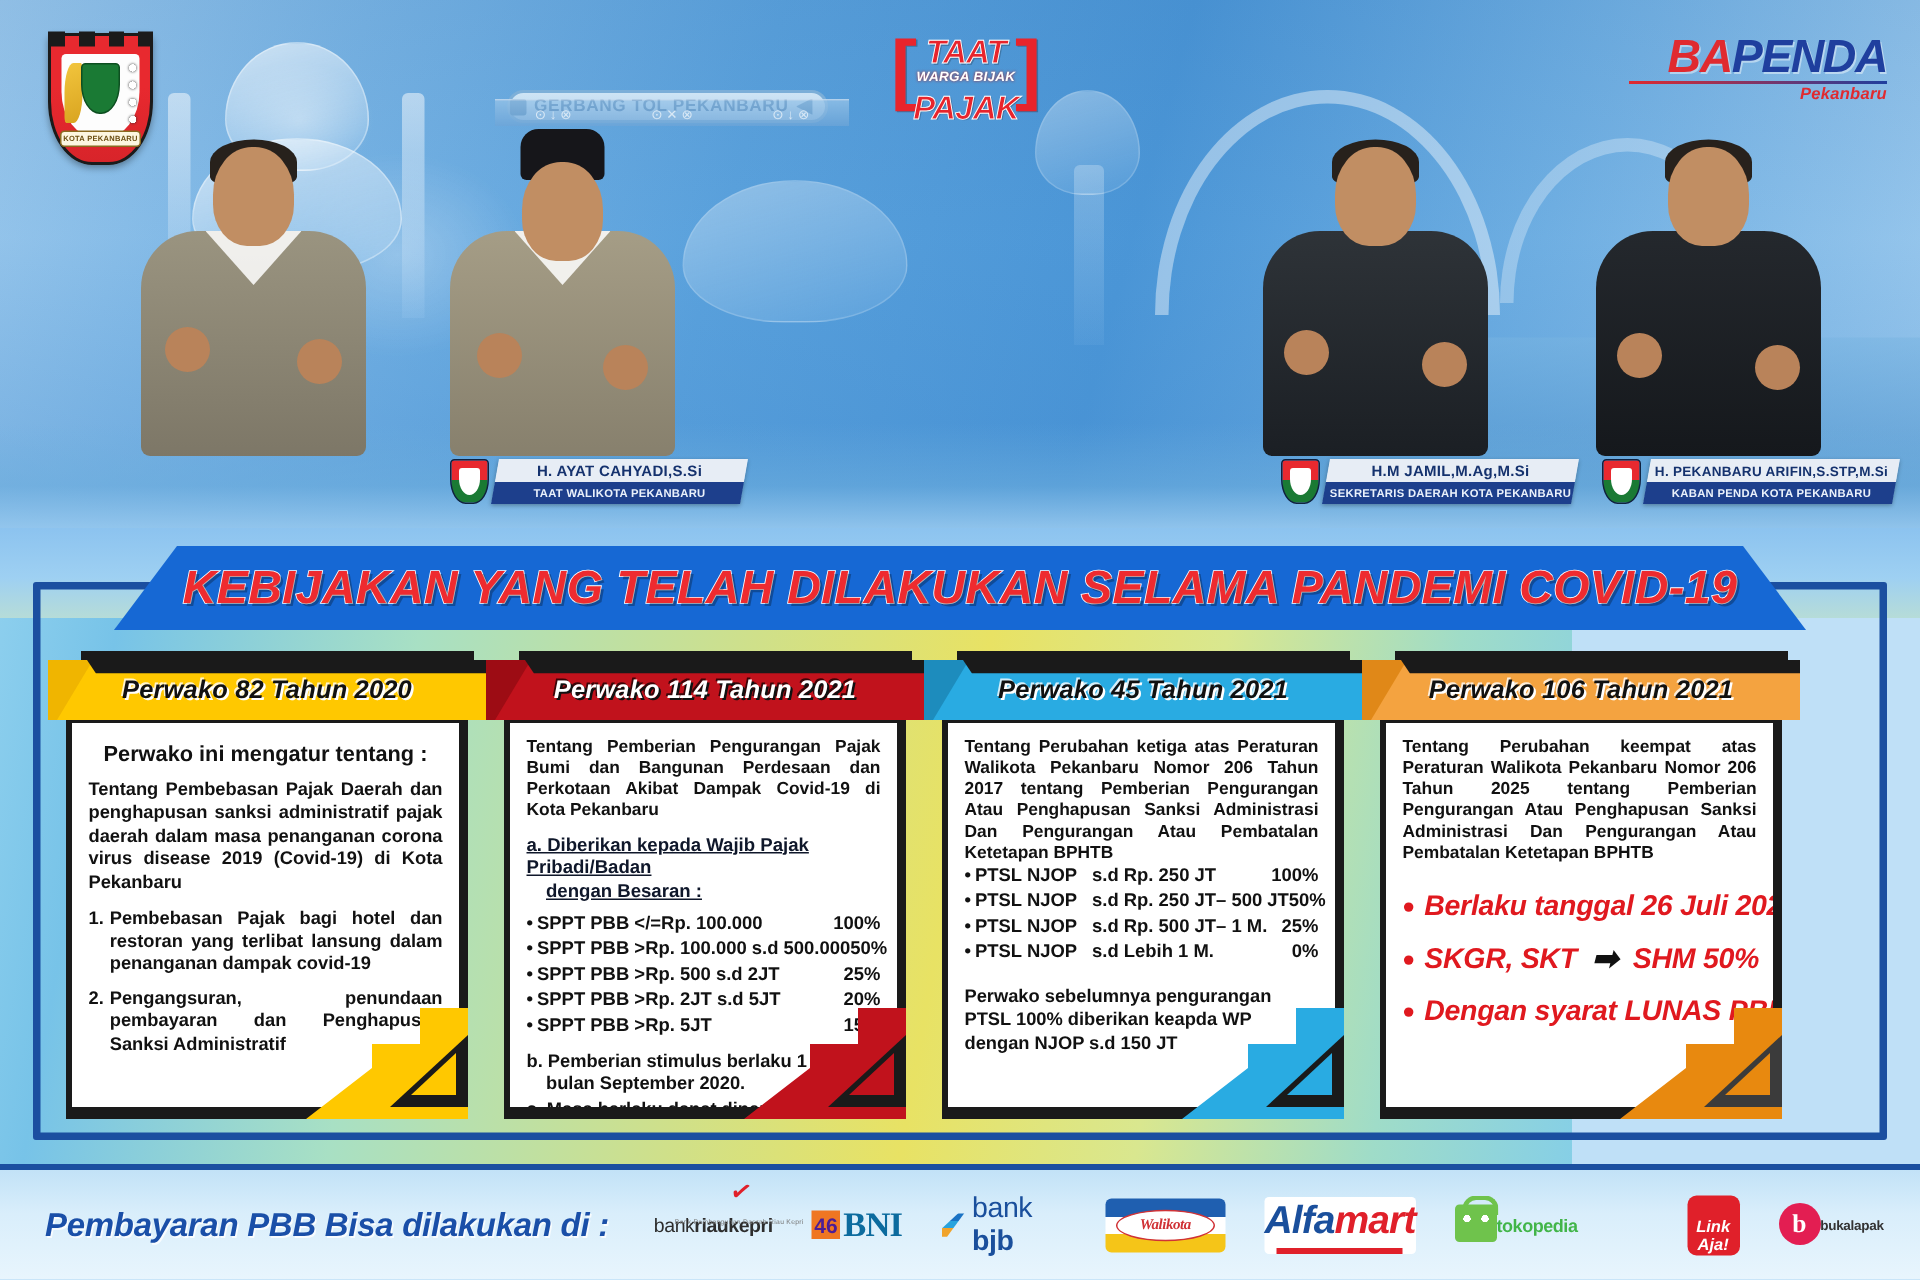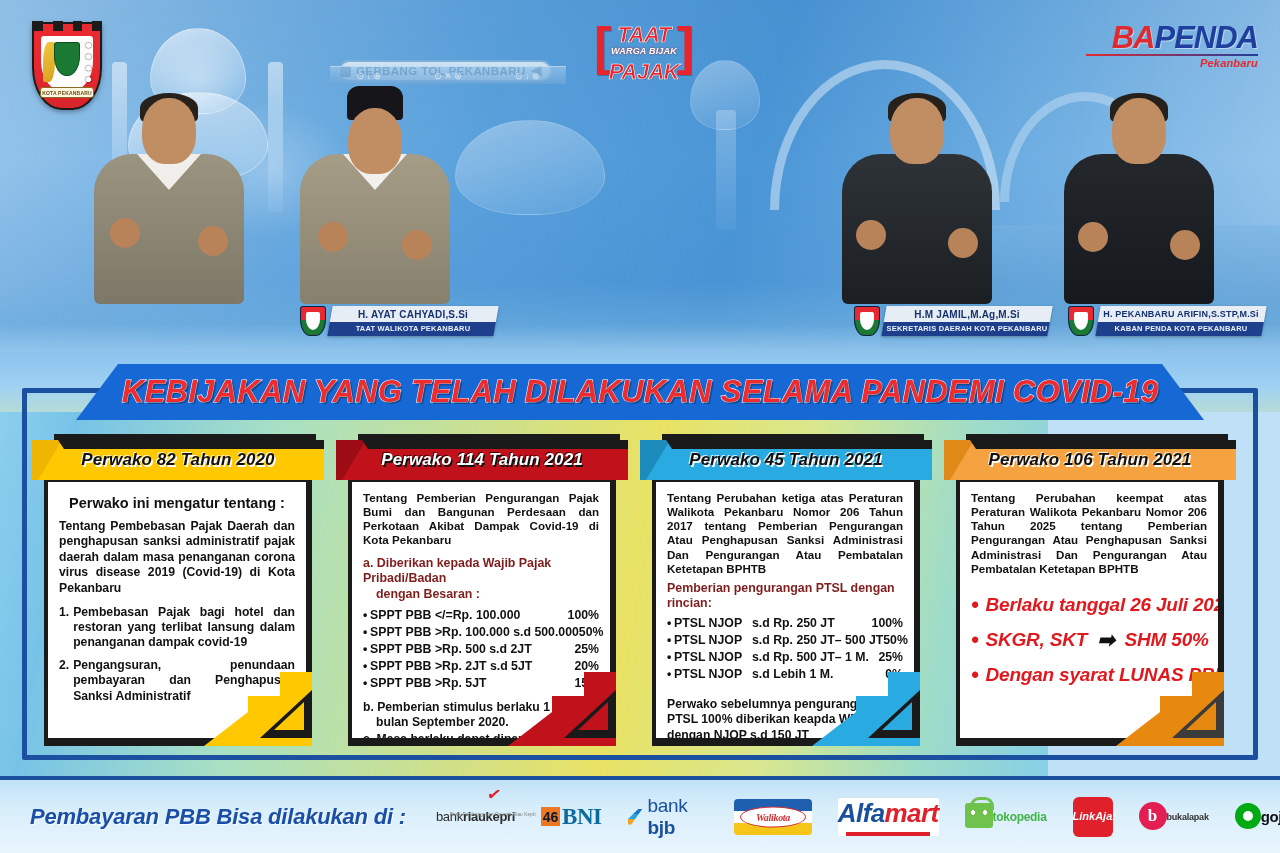--- a/index.html
+++ b/index.html
@@ -189,21 +189,21 @@
   }
   .title-text {
     font-size:31px; font-weight:bold; font-style:italic; color:#ee2b2f;
     letter-spacing:.3px; -webkit-text-stroke:1.1px #ffffff;
     paint-order:stroke fill;
     text-shadow:2px 2px 0 rgba(0,0,0,.28);
     white-space:nowrap;
   }
 
   
-  .cards { position:absolute; left:32px; top:82px; width:1216px; height:320px; display:flex; gap:12px; }
+  .cards { position:absolute; left:32px; top:82px; width:1216px; height:320px; display:flex; }
   .card { position:relative; width:292px; height:320px; }
 
   .card-shadowbar {
     position:absolute; left:22px; top:0; width:262px; height:16px;
     background:#1a1a1a;
   }
   .card-head {
     position:absolute; left:0; top:6px; width:292px; height:40px;
     display:flex; align-items:center; justify-content:center;
   }
@@ -228,21 +228,21 @@
   
   .c-center { text-align:center; font-weight:bold; font-size:14.5px; color:#111; margin:4px 0 8px; }
   .c-just { text-align:justify; font-weight:bold; font-size:12.2px; line-height:1.26; color:#111; }
   .c-just.tight { font-size:11.6px; line-height:1.22; }
   .c-list { margin-top:9px; }
   .c-li { display:flex; gap:4px; font-weight:bold; font-size:12.2px; line-height:1.24;
     color:#111; margin-bottom:8px; text-align:justify; }
   .c-li .num { flex:0 0 auto; }
   .c-li .txt { flex:1 1 auto; }
 
-  .c-sub { font-weight:bold; font-size:12.4px; line-height:1.25; margin:8px 0 6px; color:#7f1d1d; }
+  .c-sub { font-weight:bold; font-size:12.4px; line-height:1.25; margin:8px 0 6px; color:#0f172a;text-decoration:underline; }
   .c-sub .ind { display:block; padding-left:13px; }
 
   .rate-row {
     display:flex; align-items:baseline; font-weight:bold; font-size:12.3px;
     line-height:1.3; color:#111; margin-bottom:1px;
   }
   .rate-row .bullet { flex:0 0 7px; }
   .rate-row .lab { flex:0 0 72px; white-space:nowrap; }
   .rate-row .mid { flex:1 1 auto; white-space:nowrap; }
   .rate-row .pct { flex:0 0 auto; text-align:right; white-space:nowrap; }
@@ -276,21 +276,21 @@
   .logos { display:flex; align-items:center; gap:26px; margin-left:30px; }
   .logo { display:flex; align-items:center; justify-content:center; height:40px; }
 
   .lg-riau { font-size:13px; font-weight:bold; color:#2d2d2d; position:relative; letter-spacing:-.3px;}
   .lg-riau .b1 { font-weight:normal; }
   .lg-riau .b2 { font-weight:bold; }
   .lg-riau .tick { position:absolute; right:14px; top:-13px; color:#e0202a; font-size:17px; font-weight:bold; transform:rotate(12deg); }
   .lg-riau .sub { position:absolute; left:14px; top:15px; font-size:4.5px; color:#777; letter-spacing:.2px; white-space:nowrap; font-weight:normal;}
 
   .lg-bni { display:flex; align-items:center; gap:2px; }
-  .lg-bni .sq { width:19px; height:19px; background:#ef7622; color:#0f172a; font-weight:bold;
+  .lg-bni .sq { width:19px; height:19px; background:#ef7622; color:#4c1d95; font-weight:bold;
     font-size:14px; display:flex; align-items:center; justify-content:center; }
   .lg-bni .wd { font-family:"Liberation Serif",serif; font-size:23px; font-weight:bold; color:#0c6b9e; letter-spacing:-.5px;}
 
   .lg-bjb { display:flex; align-items:center; gap:5px; }
   .lg-bjb .swoosh { width:18px; height:16px;
     background:linear-gradient(180deg,#1a73c4 0 30%, #29a3dd 30% 60%, #f0a32b 60% 100%);
     clip-path:polygon(0 68%,75% 0,100% 0,25% 100%,0 100%); }
   .lg-bjb .wd { font-size:19px; color:#1a4f9c; letter-spacing:-.3px; }
   .lg-bjb .wd b { font-weight:bold; }
 
@@ -312,22 +312,22 @@
   .lg-toped .bag { width:28px; height:25px; margin:0 auto 2px; background:#6fc34c;
     border-radius:3px; position:relative; }
   .lg-toped .bag::before { content:""; position:absolute; left:5px; top:-6px; width:18px; height:10px;
     border:3px solid #6fc34c; border-bottom:none; border-radius:9px 9px 0 0; }
   .lg-toped .eyes { position:absolute; left:4px; top:6px; width:20px; height:7px;
     background:radial-gradient(circle 3.5px at 4px 3.5px,#fff 70%,transparent 71%),
                radial-gradient(circle 3.5px at 16px 3.5px,#fff 70%,transparent 71%); }
   .lg-toped .wd { font-size:12px; font-weight:bold; color:#42b549; letter-spacing:-.3px; }
 
   .lg-linkaja { width:40px; height:40px; background:#e0202a; border-radius:6px; color:#fff;
-    display:flex; align-items:center; justify-content:flex-start;
-    font-size:11px; font-weight:bold; font-style:italic; line-height:1.05; }
+    display:flex; flex-direction:column; align-items:center; justify-content:flex-end;
+    font-size:11px; font-weight:bold; font-style:italic; line-height:1.05;margin-left:47px; }
 
   .lg-bukalapak { text-align:center; }
   .lg-bukalapak .circ { width:28px; height:28px; border-radius:50%; background:#e31e52;
     color:#fff; font-weight:bold; font-size:17px; line-height:28px; margin:0 auto 1px;
     font-family:"Liberation Serif",serif; }
   .lg-bukalapak .wd { font-size:9px; font-weight:bold; color:#333; letter-spacing:-.2px;}
 
   .lg-gojek { text-align:center; }
   .lg-gojek .circ { width:26px; height:26px; border-radius:50%; background:#00aa13;
     margin:0 auto 2px; position:relative; }
@@ -553,24 +553,20 @@
         <div class="card-shadowbar"></div>
         <div class="card-head">
           <div class="card-head-shape" style="background:#29ABE2;"></div>
           <div class="card-head-shape" style="background:#1d8cbd;clip-path:polygon(0 0,30px 0,6px 100%,0 100%);"></div>
           <div class="card-head-shape" style="background:#1a1a1a;clip-path:polygon(26px 0,100% 0,100% 9px,32px 9px);"></div>
           <span class="card-head-label">Perwako 45 Tahun 2021</span>
         </div>
         <div class="card-body">
           <div class="card-white">
             <div class="c-just tight">Tentang Perubahan ketiga atas Peraturan Walikota Pekanbaru Nomor 206 Tahun 2017 tentang Pemberian Pengurangan Atau Penghapusan Sanksi Administrasi Dan Pengurangan Atau Pembatalan Ketetapan BPHTB</div>
-            <div class="c-sub" style="margin:5px 0 4px;">
-              <span>Pemberian pengurangan PTSL dengan</span>
-              <span style="display:block;">rincian:</span>
-            </div>
             <div>
               <div class="rate-row njop">
                 <span class="bullet">•</span>
                 <span class="lab">PTSL NJOP</span>
                 <span class="mid">s.d Rp. 250 JT</span>
                 <span class="pct">100%</span>
               </div>
               <div class="rate-row njop">
                 <span class="bullet">•</span>
                 <span class="lab">PTSL NJOP</span>

